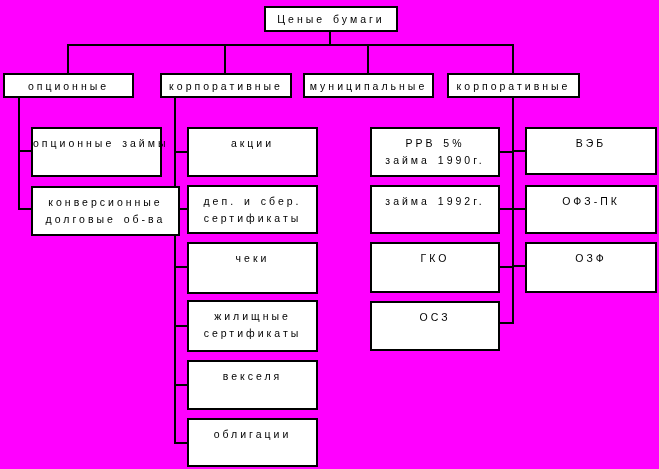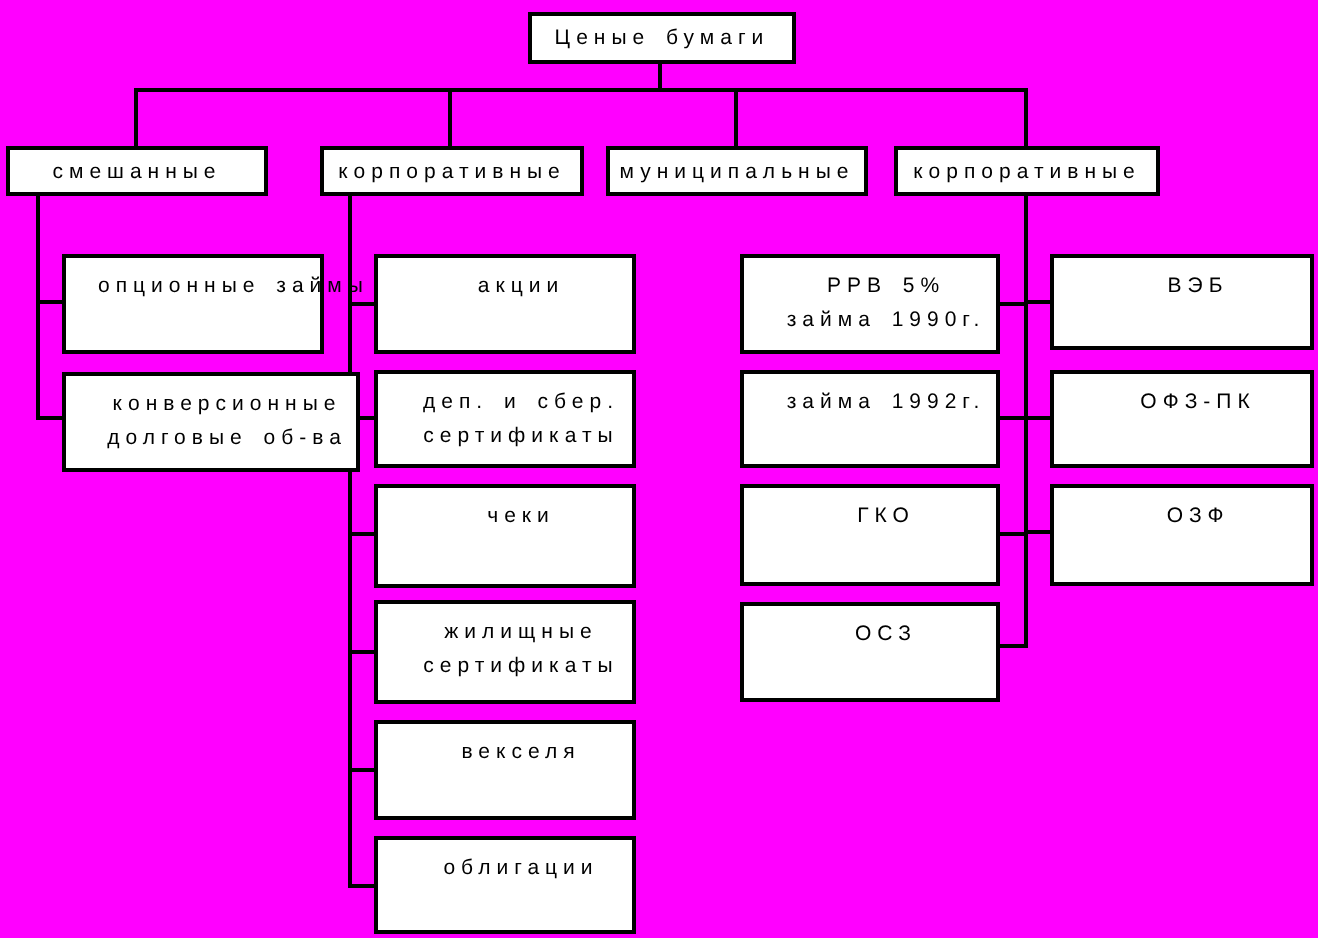--- a/index.html
+++ b/index.html
@@ -12,21 +12,21 @@
     font-family:"Liberation Sans","DejaVu Sans",sans-serif;
     color:var(--text);
   }
   .box{
     position:absolute;box-sizing:border-box;background:var(--fill);
     border:2px solid var(--line);text-align:center;
     font-size:10.5px;letter-spacing:3px;word-spacing:2px;white-space:nowrap;
   }
   .hdr{display:flex;align-items:center;justify-content:center;}
   .node{padding-top:6px;line-height:17px;}
-  .ln{text-align:center;padding-left:16px;}
+  .ln{text-align:center;}
   .conn{position:absolute;background:var(--line);}
 </style>
 </head>
 <body>
 
 <div id="canvas">
 
   <div class="conn" style="left:329px;top:31px;width:2px;height:15px"></div>
   <div class="conn" style="left:67px;top:44px;width:447px;height:2px"></div>
   <div class="conn" style="left:67px;top:44px;width:2px;height:31px"></div>
@@ -53,21 +53,21 @@
   <div class="conn" style="left:499px;top:322px;width:15px;height:2px"></div>
   <div class="conn" style="left:512px;top:150px;width:14px;height:2px"></div>
   <div class="conn" style="left:512px;top:208px;width:14px;height:2px"></div>
   <div class="conn" style="left:512px;top:265px;width:14px;height:2px"></div>
 
   <div class="box hdr" style="left:264px;top:6px;width:134px;height:26px">
     <span>Ценые бумаги</span>
   </div>
 
   <div class="box hdr" style="left:3px;top:73px;width:131px;height:25px">
-    <span>смешанные</span>
+    <span>опционные</span>
   </div>
   <div class="box hdr" style="left:303px;top:73px;width:131px;height:25px">
     <span>муниципальные</span>
   </div>
   <div class="box hdr" style="left:160px;top:73px;width:132px;height:25px">
     <span>корпоративные</span>
   </div>
   <div class="box hdr" style="left:447px;top:73px;width:133px;height:25px">
     <span>корпоративные</span>
   </div>

